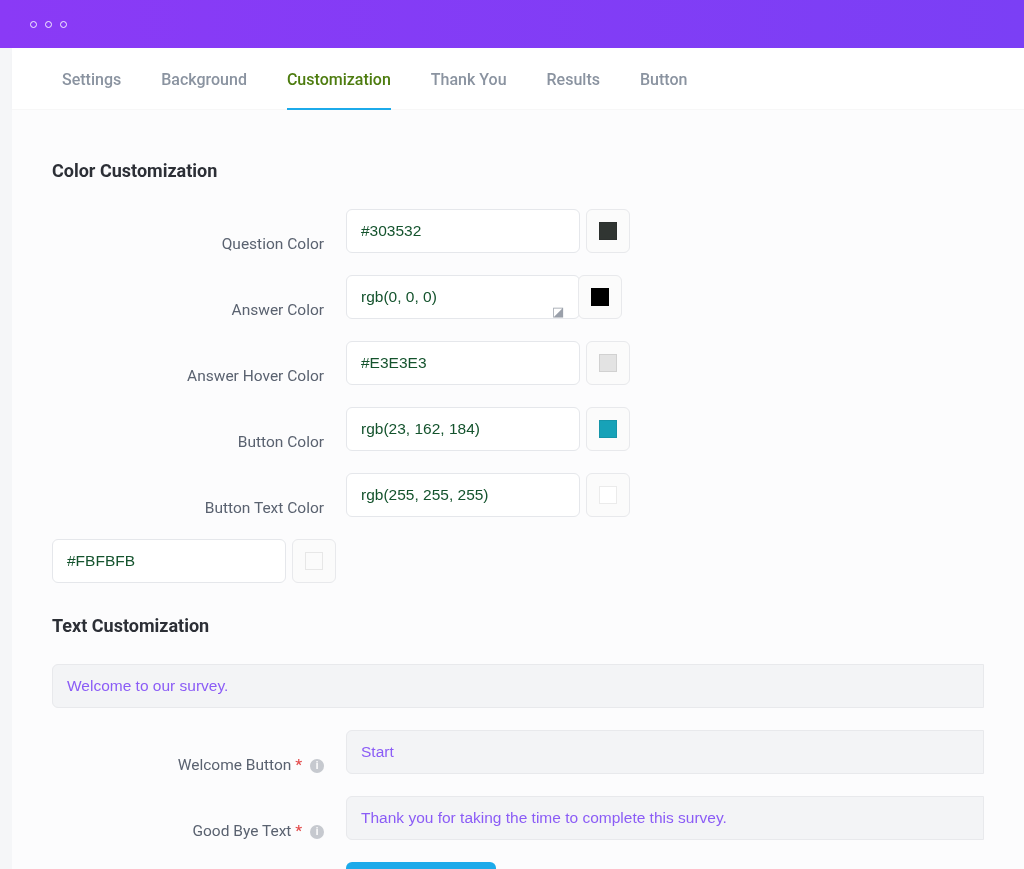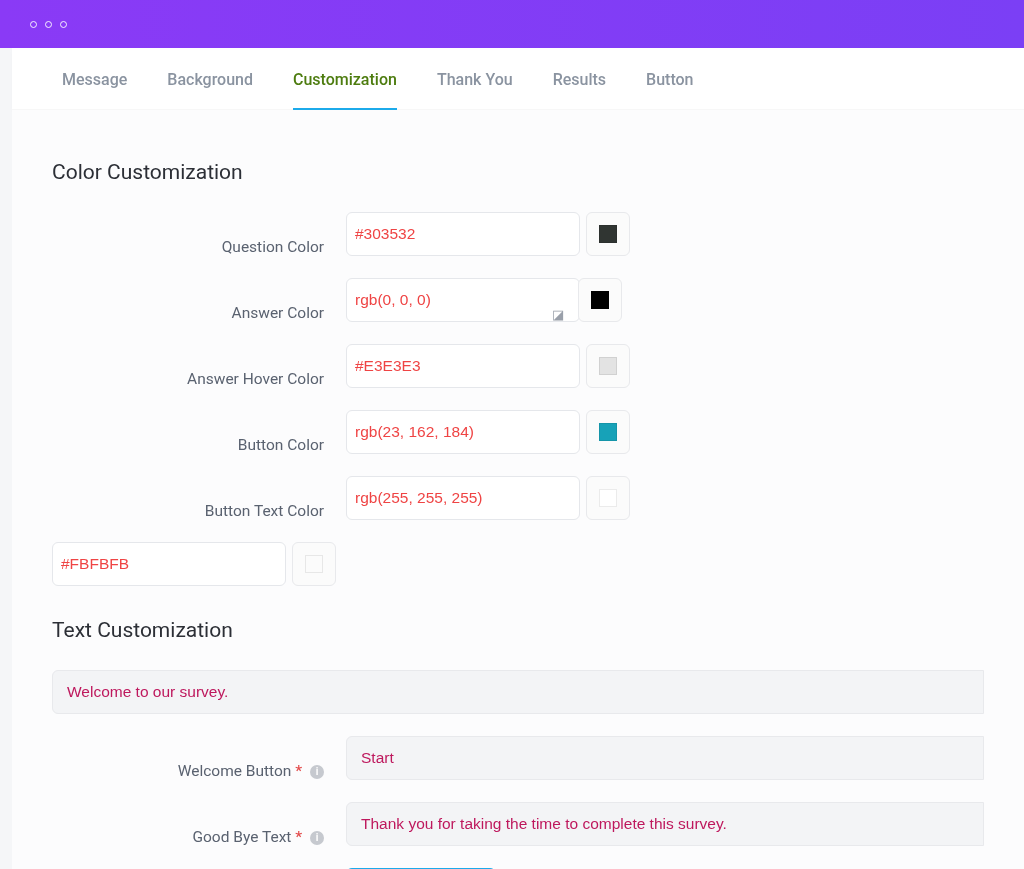--- a/index.html
+++ b/index.html
@@ -62,22 +62,22 @@
       bottom: -1px;
       height: 2px;
       background: #1caaea;
     }
     .form-wrap {
       padding: 50px 40px 30px 40px;
       background: #fcfcfd;
     }
     .section-title {
       color: #2c2f36;
-      font-size: 21px;
-      font-weight: 400;
+      font-size: 18px;
+      font-weight: 700;
       margin-bottom: 28px;
     }
     .field-row {
       display: flex;
       align-items: flex-end;
       margin-bottom: 22px;
     }
     .field-label {
       width: 294px;
       text-align: right;
@@ -102,23 +102,23 @@
       font-size: 10px;
       font-weight: 700;
       margin-left: 4px;
       vertical-align: middle;
     }
     .color-input {
       width: 234px;
       height: 44px;
       border: 1px solid #e5e7eb;
       border-radius: 6px;
-      padding: 0 8px;
-      font-size: 15.5px;
-      color: #ef4444;
+      padding: 0 14px;
+      font-size: 15.5px;
+      color: #14532d;
       background: #fff;
       outline: none;
     }
     .swatch-box {
       width: 44px;
       height: 44px;
       margin-left: 6px;
       border: 1px solid #e8e9ec;
       border-radius: 6px;
       display: flex;
@@ -131,21 +131,21 @@
       height: 18px;
       border: 1px solid rgba(0,0,0,0.08);
     }
     .text-input {
       flex: 1;
       height: 44px;
       border: 1px solid #e8e9ec;
       border-radius: 6px 0 0 6px;
       padding: 0 14px;
       font-size: 15.5px;
-      color: #be185d;
+      color: #8b5cf6;
       background: #f3f4f6;
       outline: none;
     }
     .text-section-spacer {
       margin-top: 32px;
     }
     .button-row {
       padding-left: 294px;
       margin-top: 22px;
     }
@@ -173,21 +173,21 @@
   <div class="header-dots">
     <span></span>
       <span></span>
       <span></span>
   </div>
 </div>
 
 <div class="content-area">
 
   <div class="tabs">
-    <div class="tab">Message</div>
+    <div class="tab">Settings</div>
     <div class="tab">Background</div>
     <div class="tab active">Customization</div>
     <div class="tab">Thank You</div>
     <div class="tab">Results</div>
     <div class="tab">Button</div>
   </div>
 
   <div class="form-wrap">
 
     <h2 class="section-title">Color Customization</h2>

